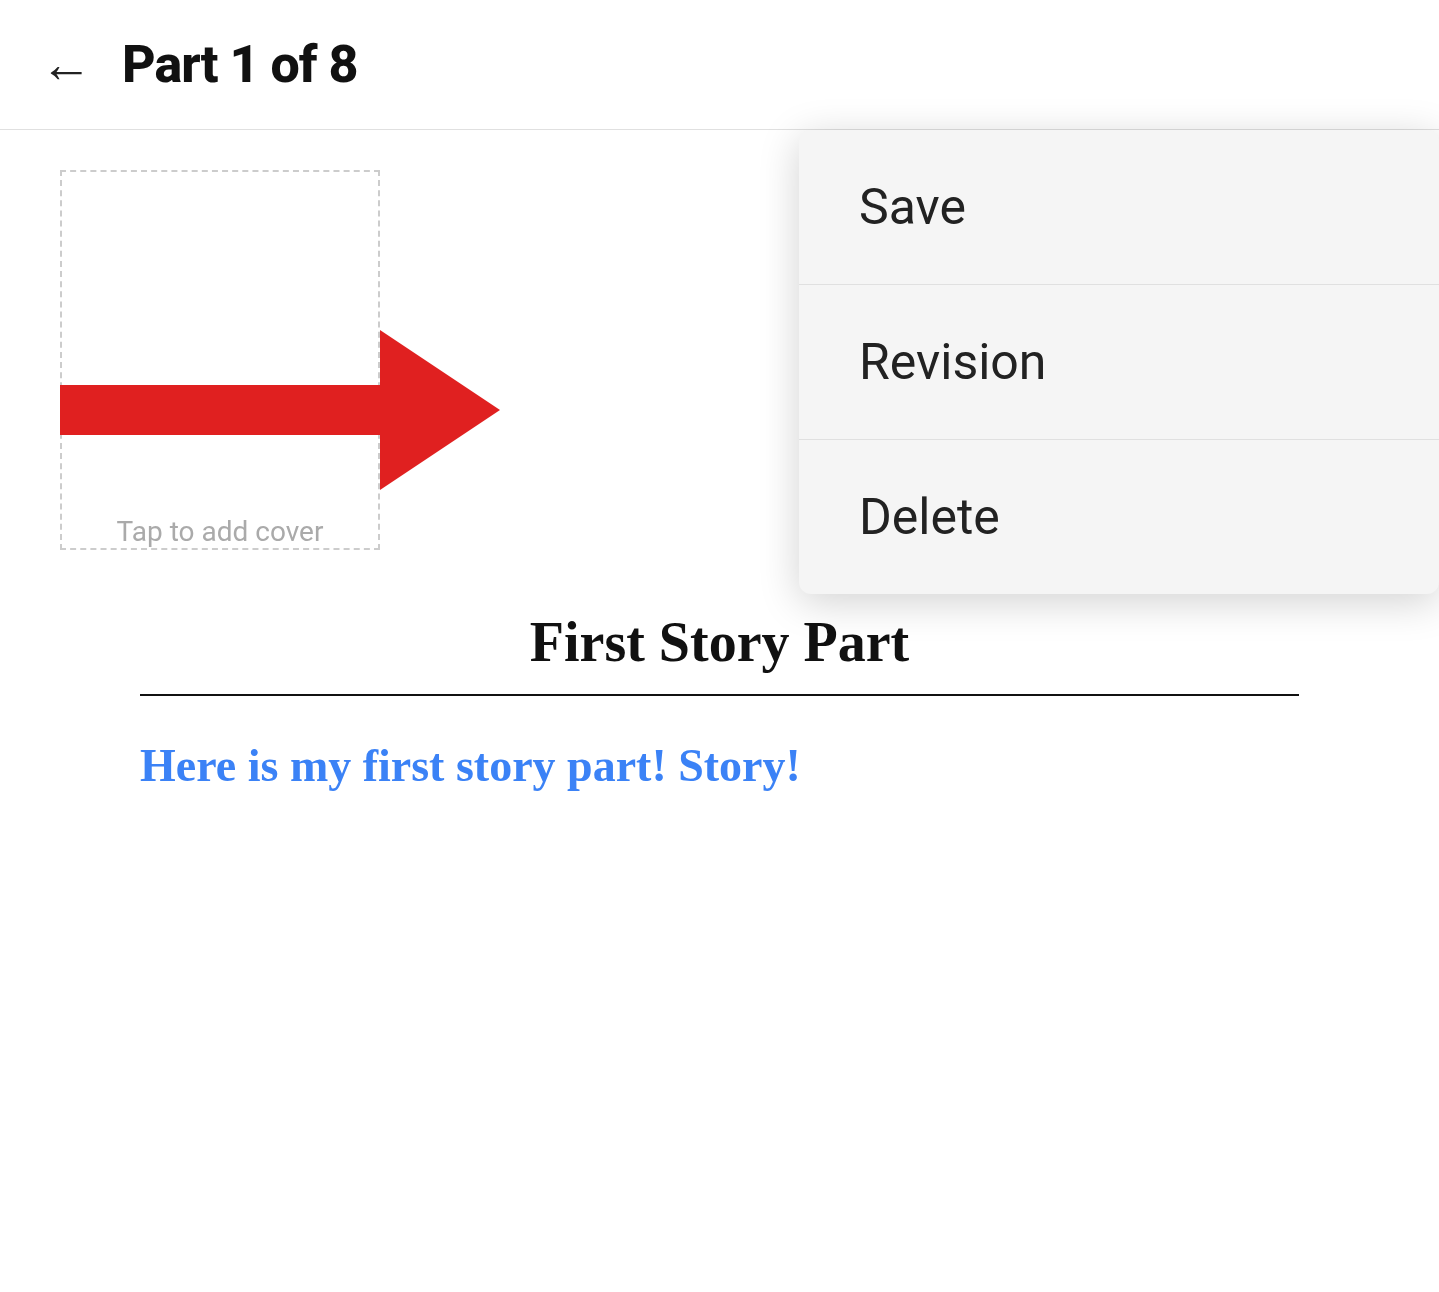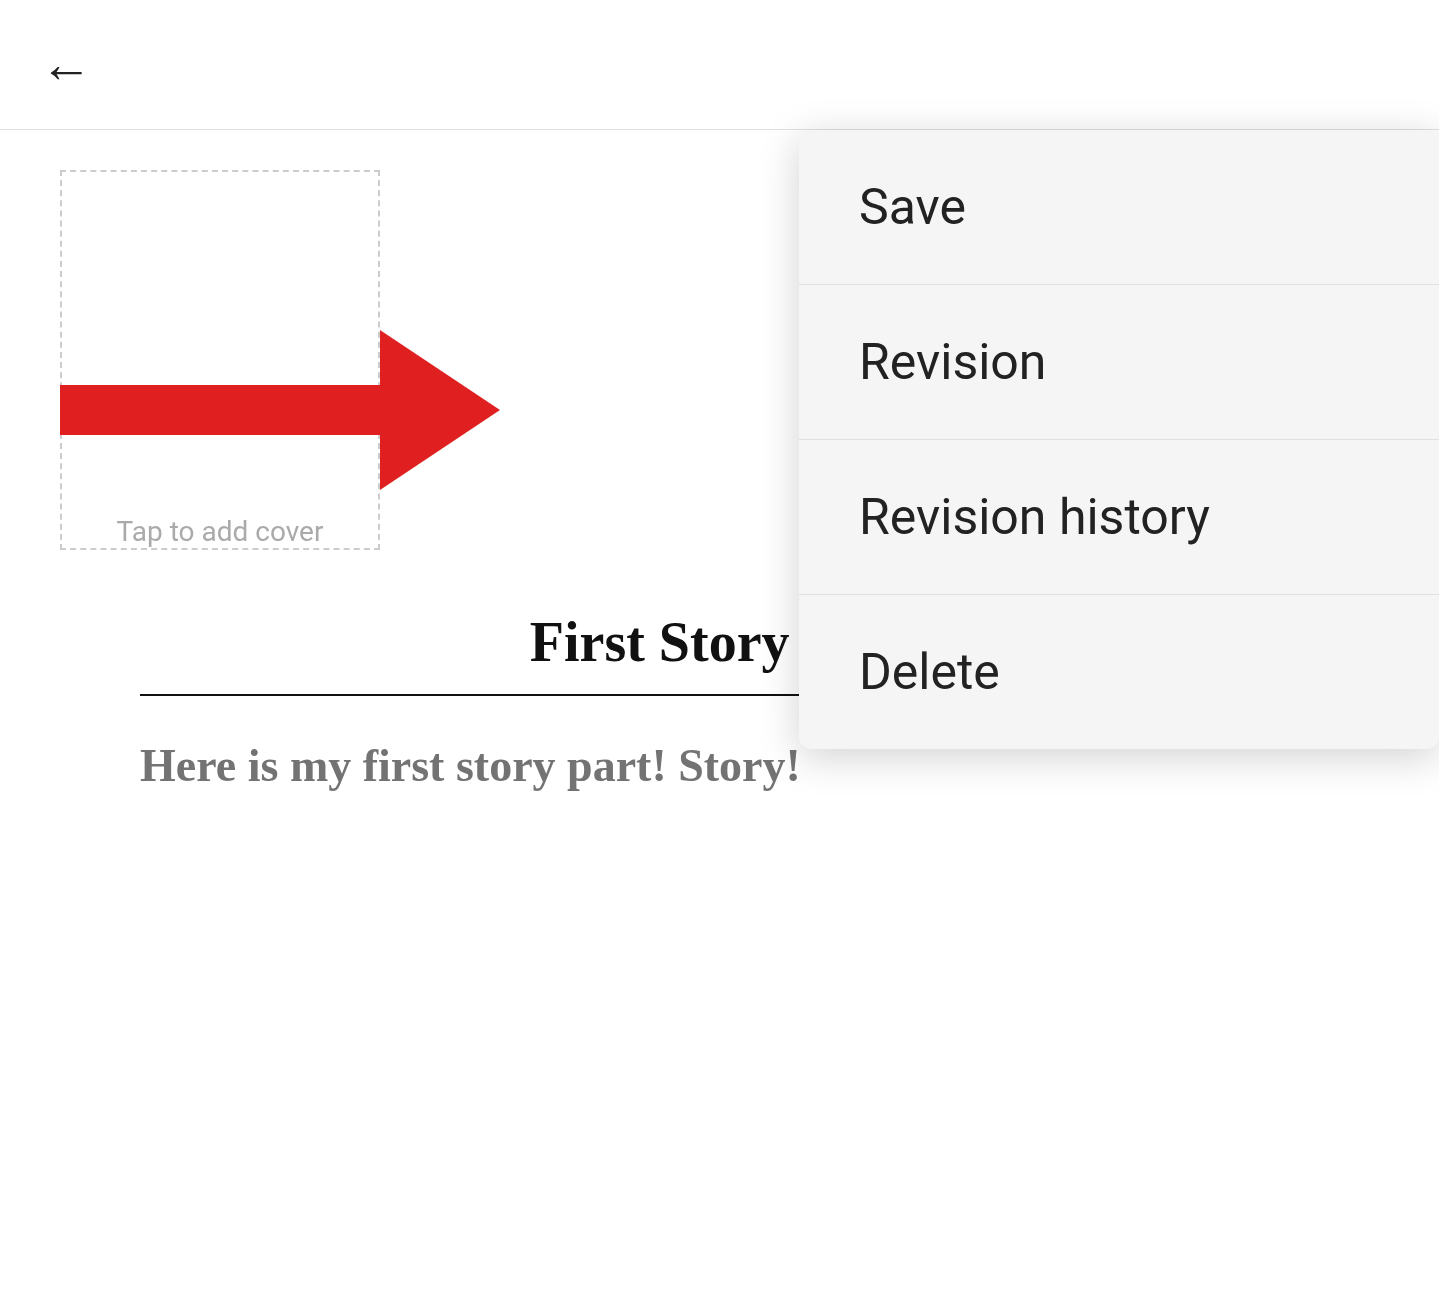--- a/index.html
+++ b/index.html
@@ -99,21 +99,21 @@
 
     .story-divider {
       border: none;
       border-top: 2px solid #111;
       margin: 20px 0 40px 0;
     }
 
     .story-content {
       font-size: 46px;
       font-weight: 700;
-      color: #737373;
+      color: #3b82f6;
       text-align: left;
       font-family: Georgia, 'Times New Roman', serif;
       line-height: 1.3;
     }
 
     
     .dropdown-menu {
       position: absolute;
       right: 0;
       top: 0;
@@ -144,20 +144,21 @@
       right: 0;
       width: 650px;
       z-index: 200;
     }
   </style>
 </head>
 <body>
 
 <div class="header">
   <span class="back-arrow">←</span>
+  <span class="header-title">Part 1 of 8</span>
 </div>
 
 <div class="main-content" style="position:relative;">
 
   <div class="cover-placeholder">
     <span class="cover-placeholder-text">Tap to add cover</span>
   </div>
 
   <div class="red-arrow">
     <svg class="arrow-svg" viewBox="0 0 440 160" xmlns="http://www.w3.org/2000/svg">
@@ -171,18 +172,17 @@
   <div class="story-section">
     <h2 class="story-title">First Story Part</h2>
     <hr class="story-divider">
     <p class="story-content">Here is my first story part! Story!</p>
   </div>
 
   <div class="dropdown-container">
     <div class="dropdown-menu">
       <div class="dropdown-item">Save</div>
       <div class="dropdown-item">Revision</div>
-      <div class="dropdown-item">Revision history</div>
       <div class="dropdown-item">Delete</div>
     </div>
   </div>
 
 </div>
 
 </body></html>

